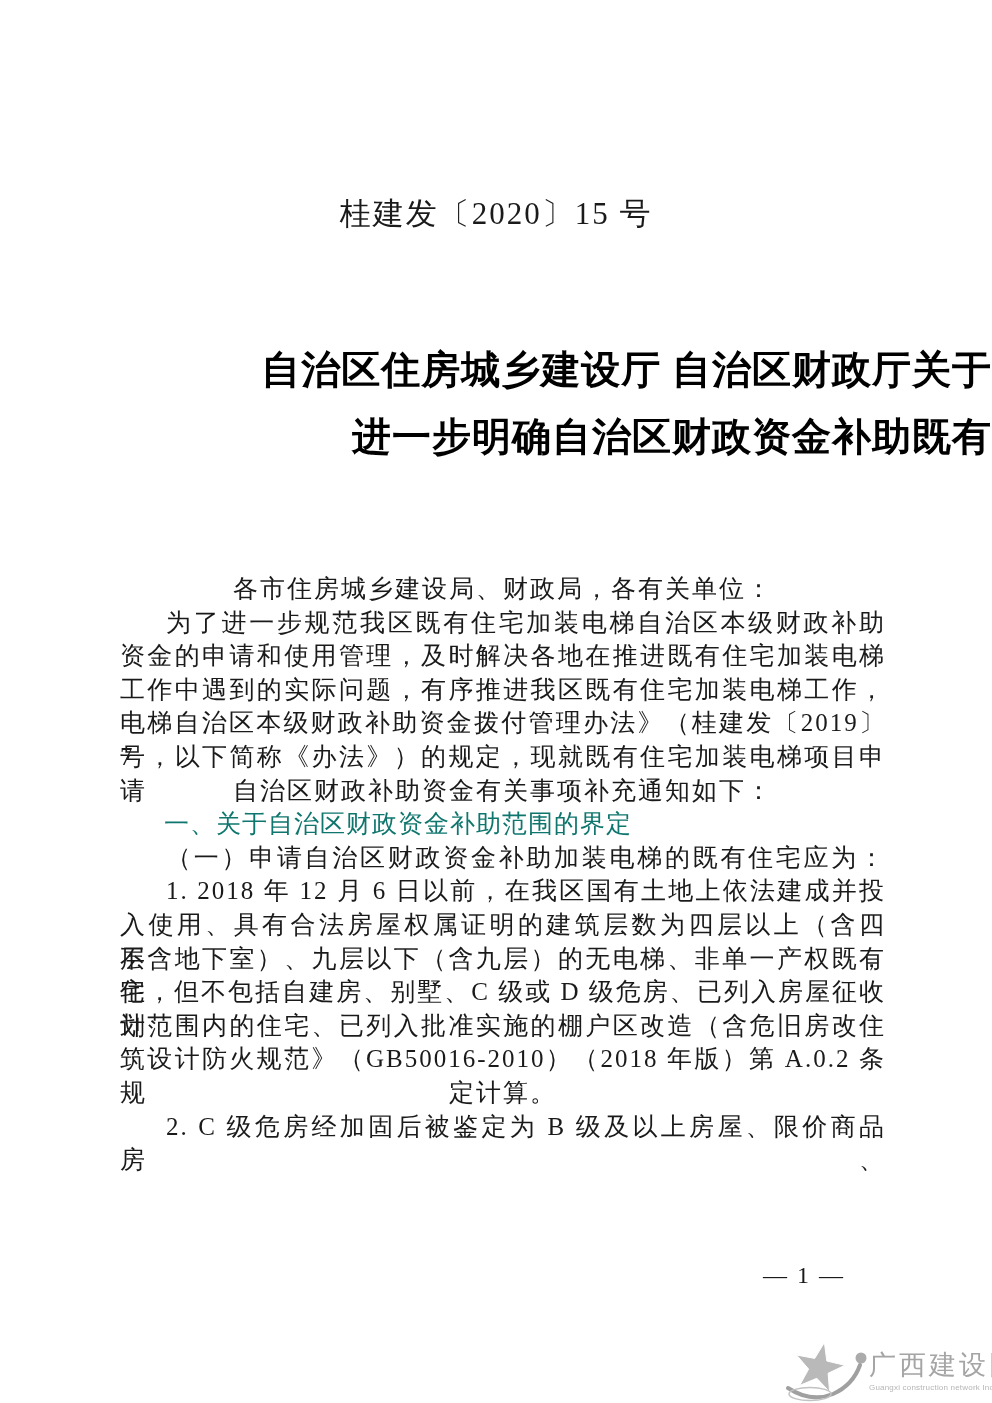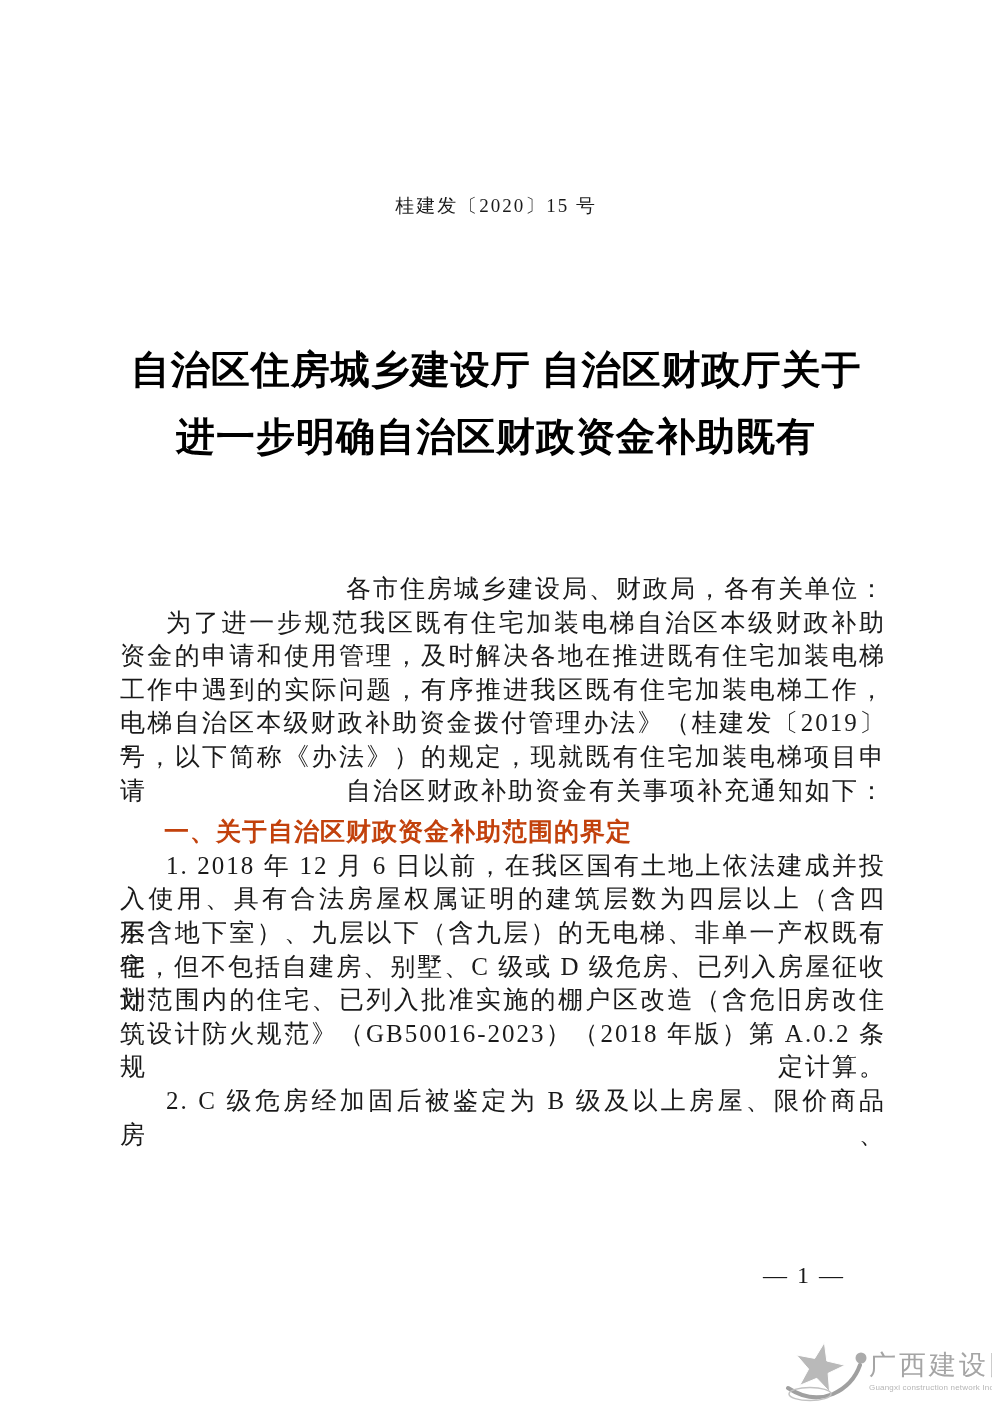--- a/index.html
+++ b/index.html
@@ -9,54 +9,53 @@
     height: 1403px;
     background: #ffffff;
     overflow: hidden;
     font-family: "Liberation Serif", "DejaVu Serif", serif;
     color: #1a1a1a;
   }
   .doc-number {
     position: absolute;
     top: 193px; left: 0; width: 100%;
     text-align: center;
-    font-size: 19px;
+    font-size: 31px;
     letter-spacing: 2px;
   }
   .title-block {
     position: absolute;
     top: 336px; left: 0; width: 100%;
-    text-align: center;
+    text-align: right;
     font-weight: bold;
     font-size: 39px;
     line-height: 67px;
     letter-spacing: 1px;
     color: #000000;
   }
   .body-block {
     position: absolute;
     top: 572px; left: 120px; width: 766px;
     font-size: 25px;
     letter-spacing: 2px;
   }
   .body-block .line {
     height: 33.6px;
     line-height: 33.6px;
     white-space: normal;
   }
   .line.full  { text-align: justify; text-align-last: justify; }
   .line.first { text-indent: 46px; text-align: justify; text-align-last: justify; }
-  .line.plain { text-align: right; }
+  .line.plain { text-align: center; }
   .line.heading {
     font-family: "Liberation Sans", "DejaVu Sans", sans-serif;
-    font-weight: 700;
+    font-weight: 400;
     text-indent: 44px;
     letter-spacing: 1px;
-    color: #c2410c;
-    margin-top: 8px;
+    color: #0f766e;
   }
   .page-number {
     position: absolute;
     top: 1262px; right: 147px;
     font-size: 24px;
     letter-spacing: 2px;
   }
   .watermark {
     position: absolute;
     left: 783px; top: 1338px;
@@ -93,26 +92,27 @@
 
   <div class="body-block">
       <div class="line plain">各市住房城乡建设局、财政局，各有关单位：</div>
       <div class="line first">为了进一步规范我区既有住宅加装电梯自治区本级财政补助</div>
       <div class="line full">资金的申请和使用管理，及时解决各地在推进既有住宅加装电梯</div>
       <div class="line full">工作中遇到的实际问题，有序推进我区既有住宅加装电梯工作，</div>
       <div class="line full">电梯自治区本级财政补助资金拨付管理办法》（桂建发〔2019〕7</div>
       <div class="line full">号，以下简称《办法》）的规定，现就既有住宅加装电梯项目申请</div>
       <div class="line plain">自治区财政补助资金有关事项补充通知如下：</div>
       <div class="line heading">一、关于自治区财政资金补助范围的界定</div>
+      <div class="line first">（一）申请自治区财政资金补助加装电梯的既有住宅应为：</div>
       <div class="line first">1. 2018 年 12 月 6 日以前，在我区国有土地上依法建成并投</div>
       <div class="line full">入使用、具有合法房屋权属证明的建筑层数为四层以上（含四层，</div>
       <div class="line full">不含地下室）、九层以下（含九层）的无电梯、非单一产权既有住</div>
       <div class="line full">宅，但不包括自建房、别墅、C 级或 D 级危房、已列入房屋征收计</div>
       <div class="line full">划范围内的住宅、已列入批准实施的棚户区改造（含危旧房改住</div>
-      <div class="line full">筑设计防火规范》（GB50016-2023）（2018 年版）第 A.0.2 条规</div>
+      <div class="line full">筑设计防火规范》（GB50016-2010）（2018 年版）第 A.0.2 条规</div>
       <div class="line plain">定计算。</div>
       <div class="line first">2. C 级危房经加固后被鉴定为 B 级及以上房屋、限价商品房、</div>
     </div>
 
   <div class="page-number">— 1 —</div>
 
   <div class="watermark">
     <span class="wm-star">
       <svg width="85" height="64" viewBox="0 0 85 64" xmlns="http://www.w3.org/2000/svg">
         <path d="M 5 50 Q 28 65 50 56 Q 70 47 77 27" fill="none" stroke="#a0a0a0" stroke-width="4" stroke-linecap="round"></path>

